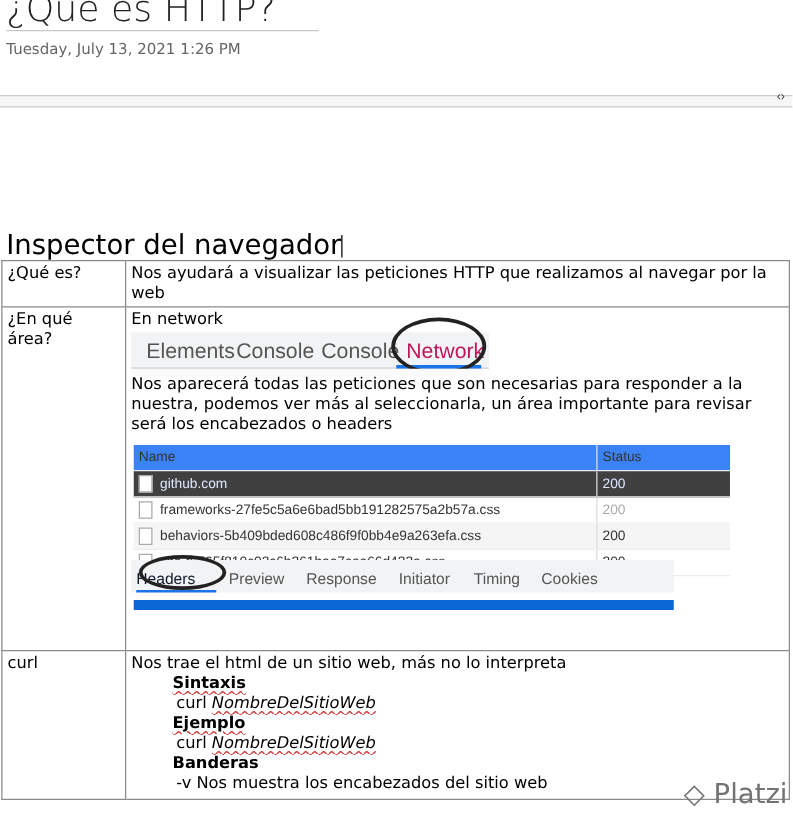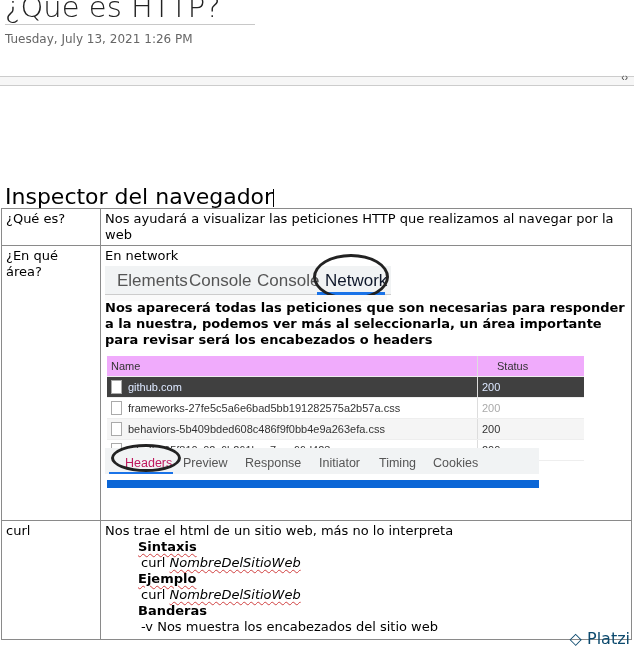--- a/index.html
+++ b/index.html
@@ -18,36 +18,36 @@
   .h2{position:absolute;left:5px;top:184px;font-size:22px;font-family:"DejaVu Sans",sans-serif;}
   .caret{display:inline-block;width:1px;height:18px;background:#000;vertical-align:-3px;}
   #t2{left:1px;top:208px;width:631px;}
   #t2 td.k{width:90px;}
   .dev{position:relative;height:270px;}
   .tabs{position:absolute;left:0;top:18px;width:286px;height:28px;background:#f1f3f4;border-bottom:1px solid #ccc;font-family:"Liberation Sans",sans-serif;font-size:17px;color:#555;}
   .tabs span{position:absolute;top:7px;}
   .net-ul{position:absolute;left:212px;bottom:-1px;width:68px;height:3px;background:#1a73e8;}
   .circle{position:absolute;border:3px solid #222;border-radius:50%;}
   .filters{position:absolute;left:0;top:47px;width:282px;height:6px;background:#fafafa;}
-  .desc{position:absolute;left:0;top:52px;width:520px;line-height:16px;font-weight:bold;}
+  .desc{position:absolute;left:0;top:52px;width:520px;line-height:16px;}
   .net{position:absolute;left:2px;top:108px;width:477px;font-family:"Liberation Sans",sans-serif;font-size:11px;color:#333;}
   .nrow{height:20px;display:flex;border-bottom:1px solid #eee;}
   .nrow .n{width:366px;padding-left:4px;display:flex;align-items:center;border-right:1px solid #ddd;}
   .nrow .s{flex:1;padding-left:4px;display:flex;align-items:center;}
-  .nhead{background:#f0abfc;gap:15px;}
+  .nhead{background:#3b82f6;}
   .nsel{background:#404040;color:#dde8ff;}
   .nalt{background:#f5f5f5;}
   .file{width:9px;height:12px;border:1px solid #aaa;background:#fff;margin-right:6px;}
   .bt{position:absolute;left:0;top:200px;width:434px;height:26px;background:#f1f3f4;font-family:"Liberation Sans",sans-serif;font-size:12.5px;color:#555;}
   .bt span{position:absolute;top:7px;}
   .h-ul{position:absolute;left:4px;top:24px;width:64px;height:2px;background:#1a73e8;}
   .blue-bar{position:absolute;left:2px;top:232px;width:432px;height:8px;background:#0b66d6;}
   b.s{font-weight:bold;margin-left:33px;}
   .ind{padding-left:36px;}
-  .watermark{position:absolute;right:4px;bottom:10px;font-size:16px;color:#0c4a6e;font-family:"DejaVu Sans",sans-serif;margin-top:42px;}
+  .watermark{position:absolute;right:4px;bottom:10px;font-size:22px;color:#737373;font-family:"DejaVu Sans",sans-serif;margin-top:42px;}
 </style>
 </head>
 <body>
 
 <div class="title">¿Qué es HTTP?</div>
 <div class="title-line"></div>
 <div class="date"><span>Tuesday, July 13, 2021</span><span>1:26 PM</span></div>
 
 <div class="toolbar">
   <span class="collapse">‹›</span>
@@ -68,21 +68,21 @@
   </tr>
   <tr>
     <td class="k">¿En qué área?</td>
     <td>
       <div class="dev">
         <div>En network</div>
         <div class="tabs">
           <span style="left:12px">Elements</span>
           <span style="left:84px">Console</span>
           <span style="left:152px">Console</span>
-          <span style="left:220px;color:#0f172a">Network</span>
+          <span style="left:220px;color:#be185d">Network</span>
           <div class="net-ul"></div>
         </div>
         <div class="circle" style="left:208px;top:6px;width:70px;height:40px;"></div>
         <div class="filters"></div>
         <div class="desc">Nos aparecerá todas las peticiones que son necesarias para responder a la nuestra, podemos ver más al seleccionarla, un área importante para revisar será los encabezados o headers</div>
         <div class="net">
           <div class="nrow nhead">
                 <div class="n">Name</div>
                 <div class="s">Status</div>
               </div>
@@ -109,21 +109,21 @@
               </div>
           <div class="nrow">
                 <div class="n">
                   <span class="file"></span>
                   <span>site-f5565f810c02c6b261bee7caa66d423e.css</span>
                 </div>
                 <div class="s">200</div>
               </div>
         </div>
         <div class="bt">
-          <span style="left:20px;color:#be185d">Headers</span>
+          <span style="left:4px;color:#0f172a">Headers</span>
           <span style="left:78px">Preview</span>
           <span style="left:140px">Response</span>
           <span style="left:214px">Initiator</span>
           <span style="left:274px">Timing</span>
           <span style="left:328px">Cookies</span>
           <div class="h-ul"></div>
         </div>
         <div class="circle" style="left:6px;top:196px;width:64px;height:22px;"></div>
         <div class="blue-bar"></div>
       </div>

